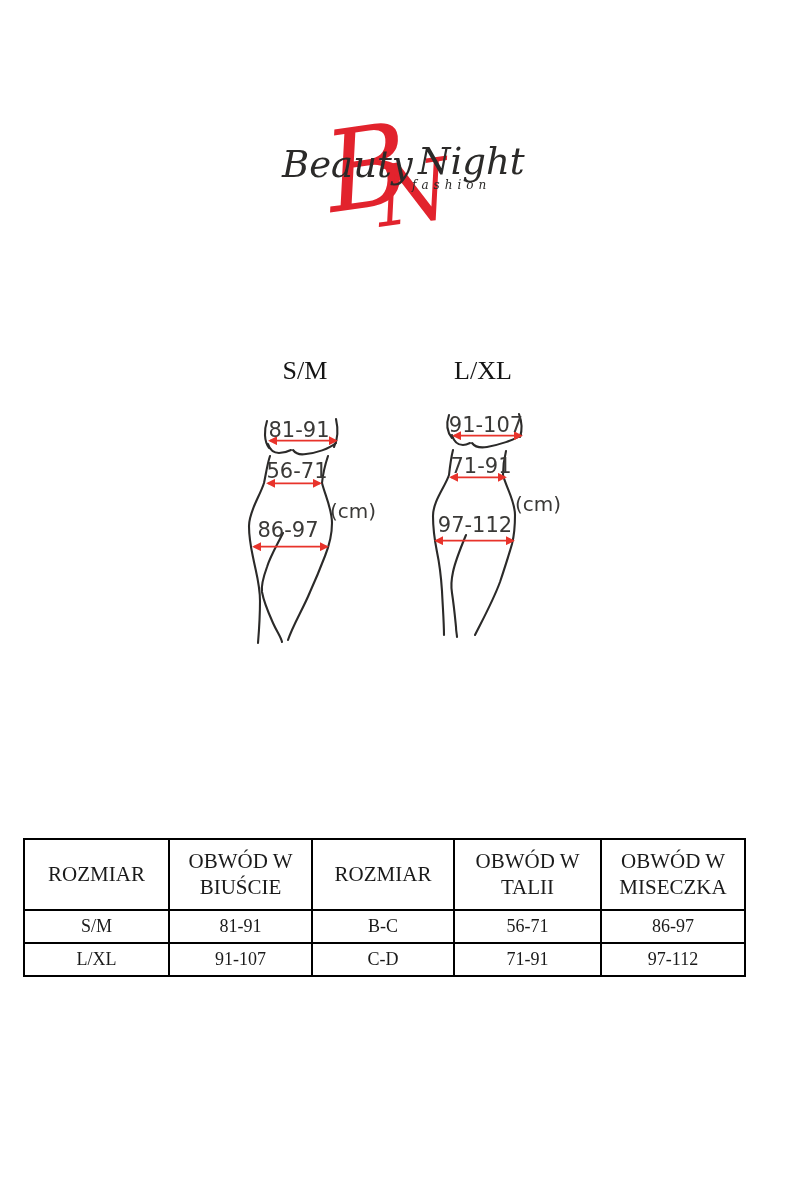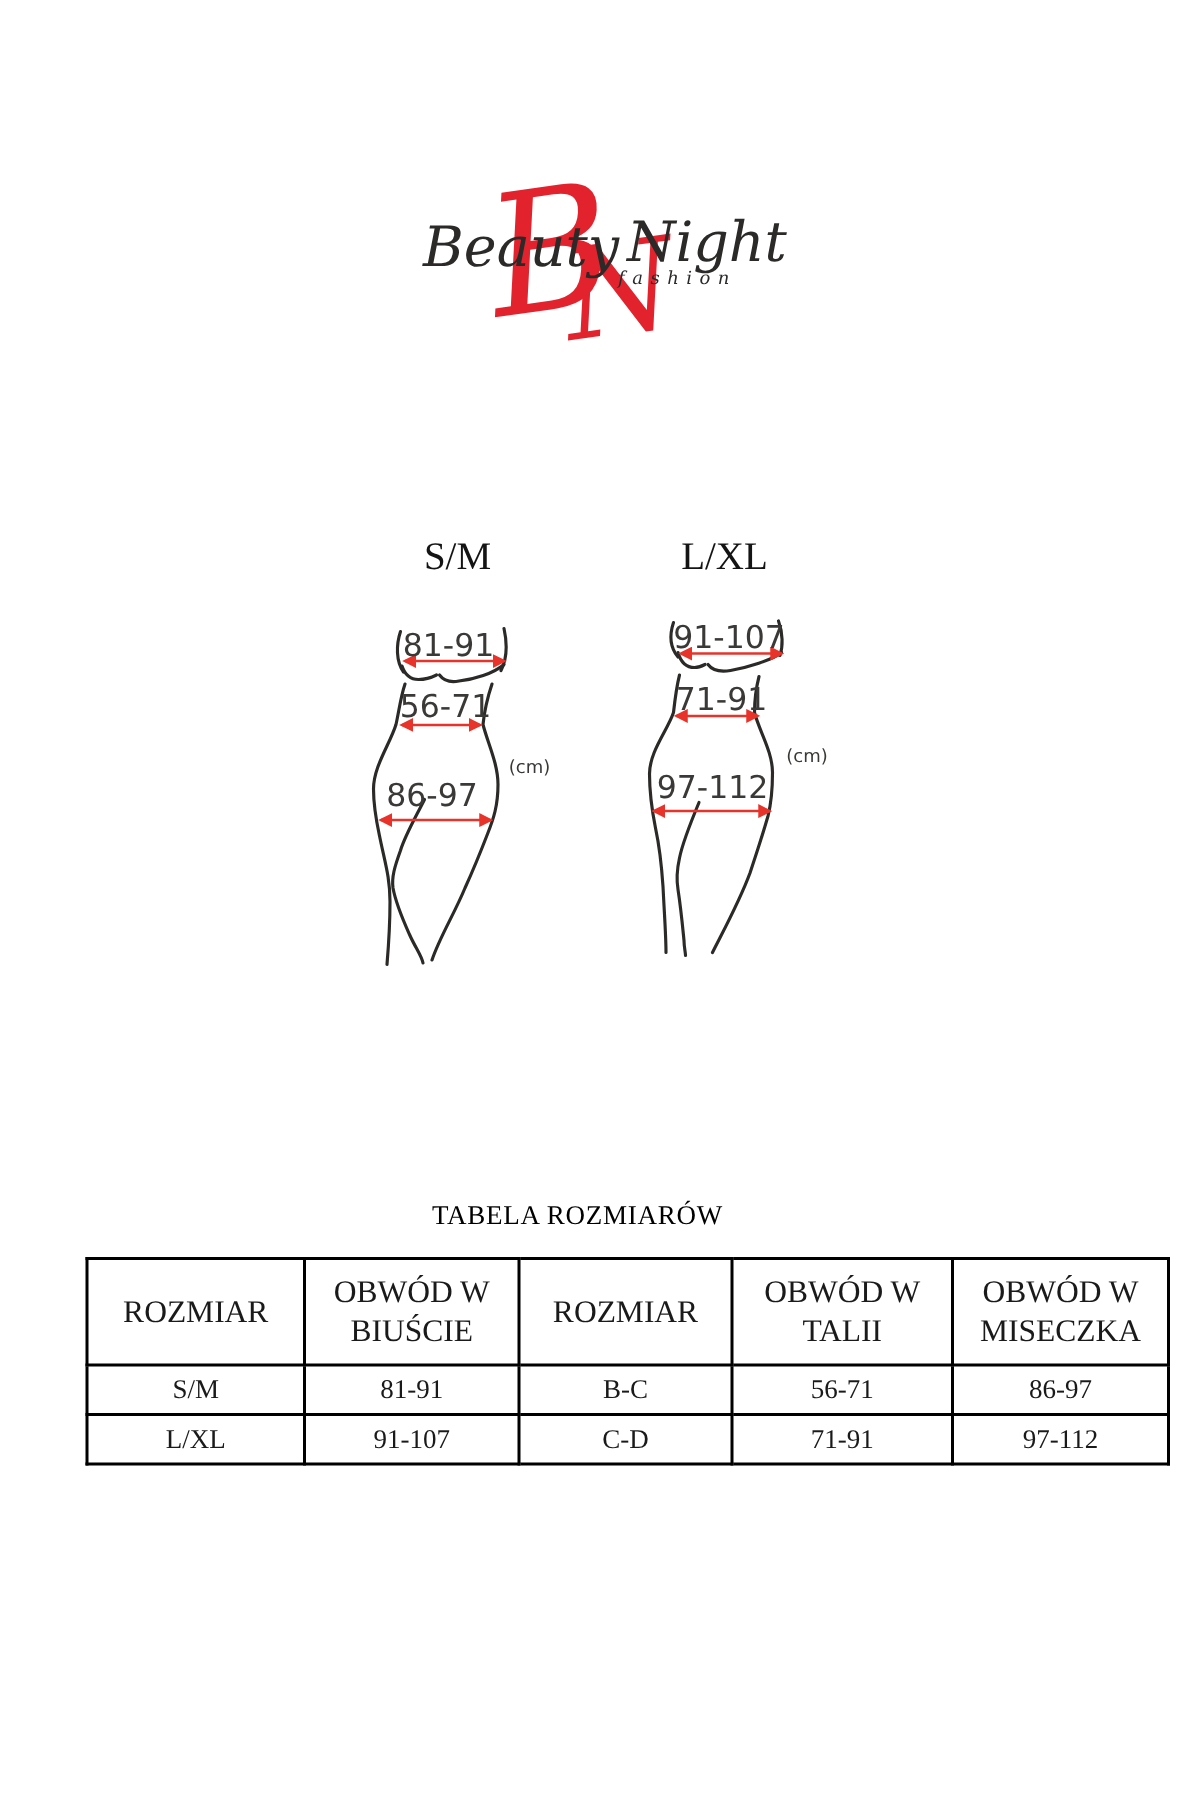--- a/index.html
+++ b/index.html
@@ -26,34 +26,34 @@
 
   
   .figure-svg{position:absolute;width:160px;height:270px;}
   .figure-svg.sm{left:225px;top:395px;}
   .figure-svg.lxl{left:420px;top:395px;}
 
   
   .measure{position:absolute;transform:translateX(-50%);
            font-family:"DejaVu Sans",sans-serif;font-size:21px;line-height:23px;color:#3a3937;}
   .unit{position:absolute;transform:translateX(-50%);
-        font-family:"DejaVu Sans",sans-serif;font-size:12px;line-height:23px;color:#3a3937;}
+        font-family:"DejaVu Sans",sans-serif;font-size:20px;line-height:23px;color:#3a3937;}
   .m-sm-bust{left:299px;top:419px;}
   .m-sm-waist{left:297px;top:460px;}
   .m-sm-hips{left:288px;top:519px;}
   .u-sm{left:353px;top:500px;}
   .m-lxl-bust{left:486px;top:414px;}
   .m-lxl-waist{left:481px;top:455px;}
   .m-lxl-hips{left:475px;top:514px;}
   .u-lxl{left:538px;top:493px;}
 
   
   .table-title{position:absolute;left:385px;top:800px;transform:translateX(-50%);
                font-size:18px;letter-spacing:.5px;color:#000;white-space:nowrap;}
-  table.size-table{position:absolute;left:57px;top:838px;border-collapse:collapse;
+  table.size-table{position:absolute;left:23px;top:838px;border-collapse:collapse;
                    table-layout:fixed;background:#fff;}
   table.size-table th,table.size-table td{border:2px solid #000;text-align:center;
                    vertical-align:middle;overflow:hidden;}
   table.size-table th{height:69px;font-weight:normal;font-size:21px;line-height:1.2;
                    padding:0 10px;}
   table.size-table td{height:31px;font-size:18px;padding:0 2px;}
 </style>
 </head>
 <body>
 
@@ -112,21 +112,20 @@
   <div class="measure m-sm-bust">81-91</div>
   <div class="measure m-sm-waist">56-71</div>
   <div class="measure m-sm-hips">86-97</div>
   <div class="unit u-sm">(cm)</div>
 
   <div class="measure m-lxl-bust">91-107</div>
   <div class="measure m-lxl-waist">71-91</div>
   <div class="measure m-lxl-hips">97-112</div>
   <div class="unit u-lxl">(cm)</div>
 
-  <div class="table-title">TABELA ROZMIARÓW</div>
 
   <table class="size-table">
     <colgroup>
       <col style="width:145px">
         <col style="width:143px">
         <col style="width:142px">
       <col style="width:147px">
         <col style="width:144px">
     </colgroup>
     <thead>

